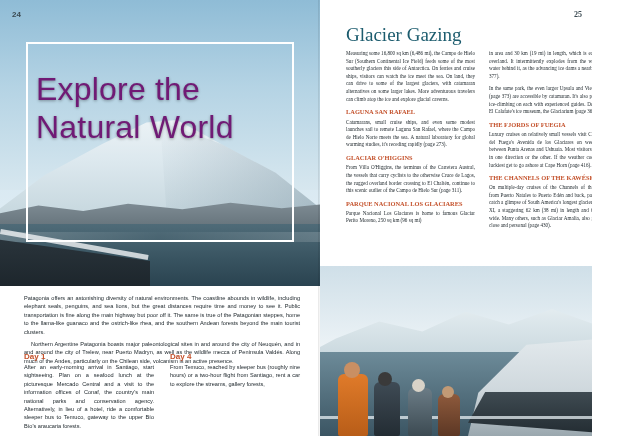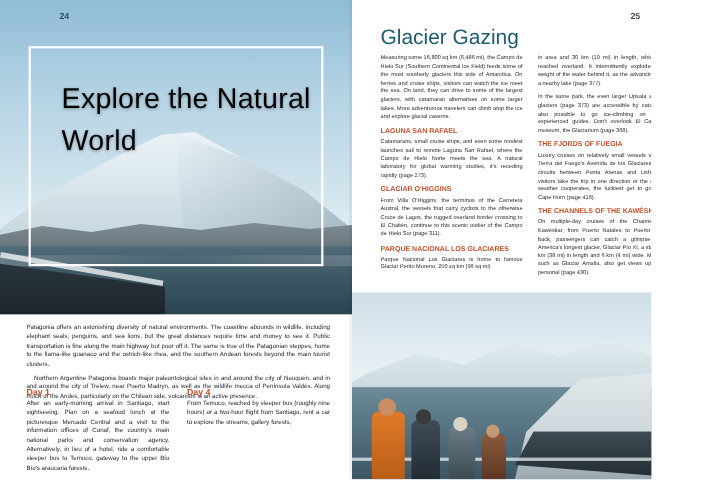--- a/index.html
+++ b/index.html
@@ -83,36 +83,35 @@
     opacity: .85;
   }
   .hero-box {
     position: absolute;
     left: 26px; top: 42px;
     width: 268px; height: 200px;
     border: 2px solid #ffffff;
   }
   .hero-title {
     position: absolute;
-    left: 56px; top: 70px;
+    left: 36px; top: 70px;
     width: 250px;
-    color: #000000;
-    font-size: 26px;
+    color: #701a75;
+    font-size: 32px;
     line-height: 38px;
     font-weight: 400;
     letter-spacing: .2px;
     text-shadow: 0 1px 3px rgba(0,0,0,.35);
   }
   .folio-left {
     position: absolute;
     left: 12px; top: 10px;
     font-size: 8px;
     color: #3b4a52;
     font-weight: 700;
-    margin-left: 42px;
   }
   .body-left {
     position: absolute;
     left: 24px; top: 294px;
     width: 276px;
   }
   .para {
     font-size: 5.6px;
     line-height: 8.4px;
     color: #20292e;
@@ -141,20 +140,21 @@
     text-align: justify;
     margin: 0;
   }
 
   
   .page-right {
     position: relative;
     width: 272px; height: 436px;
     background: #ffffff;
     overflow: hidden;
+    font-family: Liberation Serif, serif;
   }
   .folio-right {
     position: absolute;
     right: 10px; top: 10px;
     font-size: 8px;
     color: #3b4a52;
     font-weight: 700;
   }
   .r-title {
     position: absolute;

